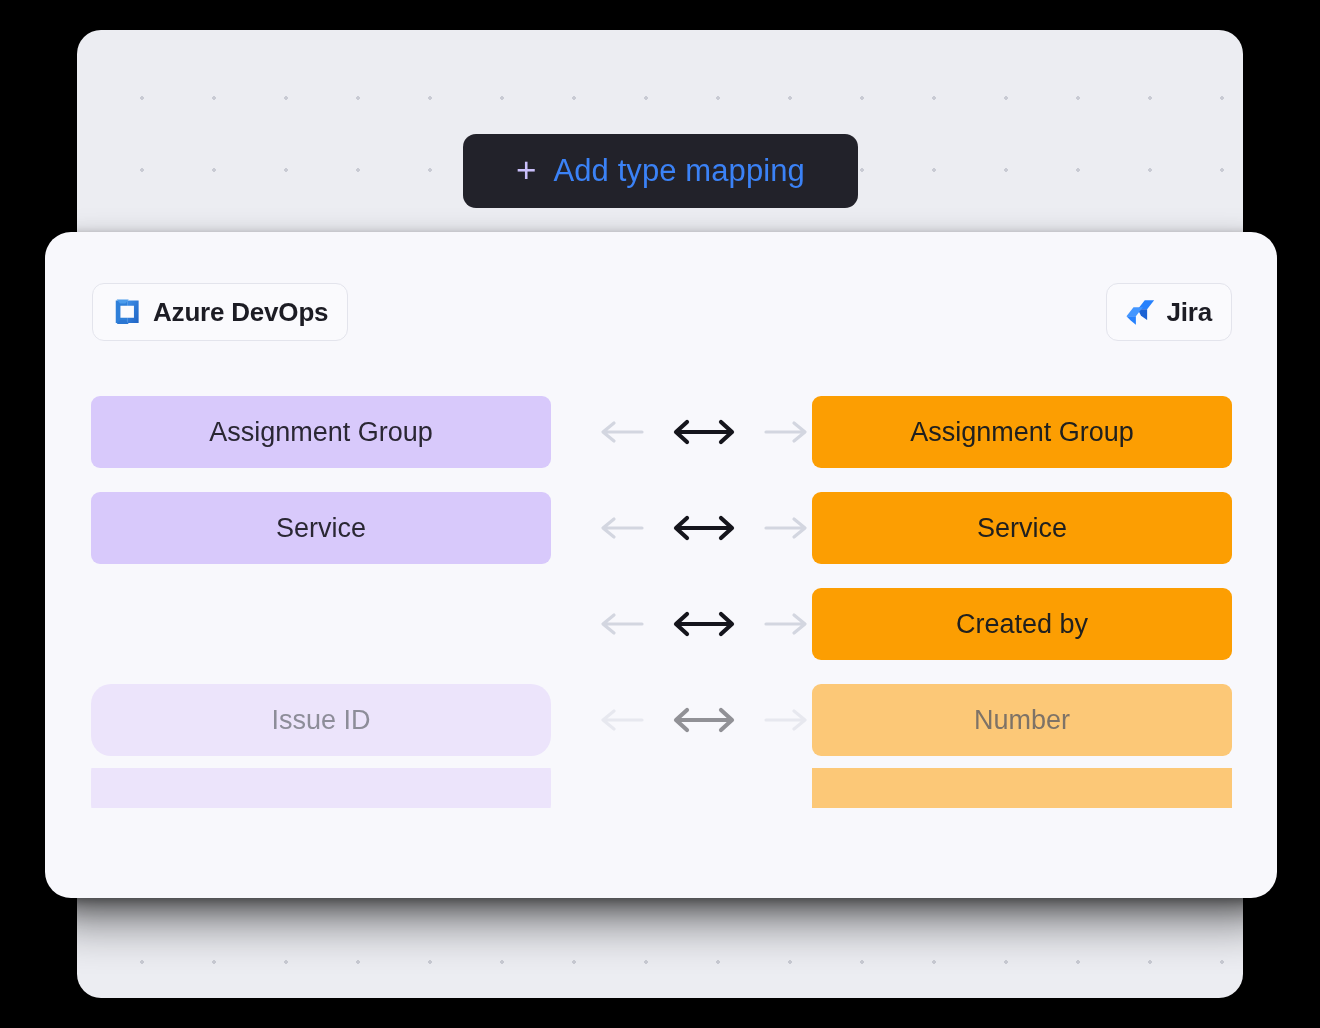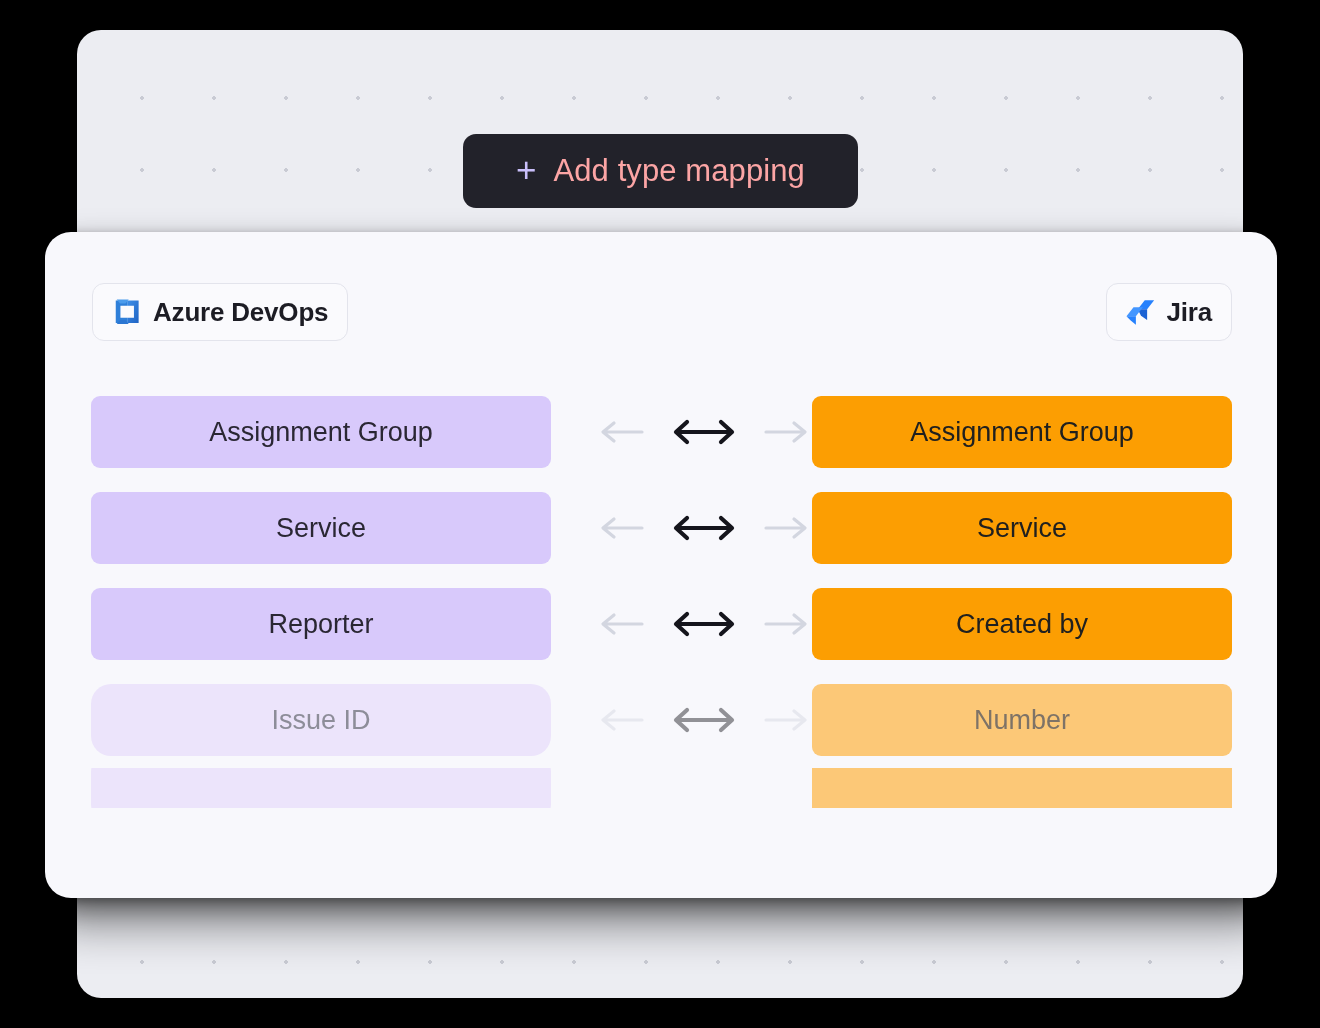--- a/index.html
+++ b/index.html
@@ -53,21 +53,21 @@
   }
   #add-type-mapping .plus-glyph {
     color: #c9bffa;
     font-size: 35px;
     font-weight: 400;
     line-height: 1;
     display: block;
     margin-top: -3px;
   }
   #add-type-mapping .btn-label {
-    color: #fca5a5;
+    color: #3b82f6;
     font-size: 31px;
     font-weight: 500;
     letter-spacing: 0.1px;
     white-space: nowrap;
   }
 
   
   #mapping-card {
     position: absolute;
     left: 45px;
@@ -283,21 +283,20 @@
           <span class="arrow-side">
             <svg width="48" height="26" viewBox="0 0 48 26">
                 <path d="M3 13 H41 M31 4 L42 13 L31 22" fill="none" stroke="#d3d6e0" stroke-width="3.2" stroke-linecap="round" stroke-linejoin="round"></path>
               </svg>
           </span>
         </div>
         <div class="field-pill target">Service</div>
       </div>
 
       <div class="mapping-row">
-        <div class="field-pill source">Reporter</div>
         <div class="arrows">
           <span class="arrow-side">
             <svg width="48" height="26" viewBox="0 0 48 26">
                 <path d="M45 13 H7 M17 4 L6 13 L17 22" fill="none" stroke="#d3d6e0" stroke-width="3.2" stroke-linecap="round" stroke-linejoin="round"></path>
               </svg>
           </span>
           <span class="arrow-both">
             <svg width="66" height="30" viewBox="0 0 66 30">
                 <path d="M6 15 H60 M16 5 L5 15 L16 25 M50 5 L61 15 L50 25" fill="none" stroke="#15151c" stroke-width="4.2" stroke-linecap="round" stroke-linejoin="round"></path>
               </svg>

